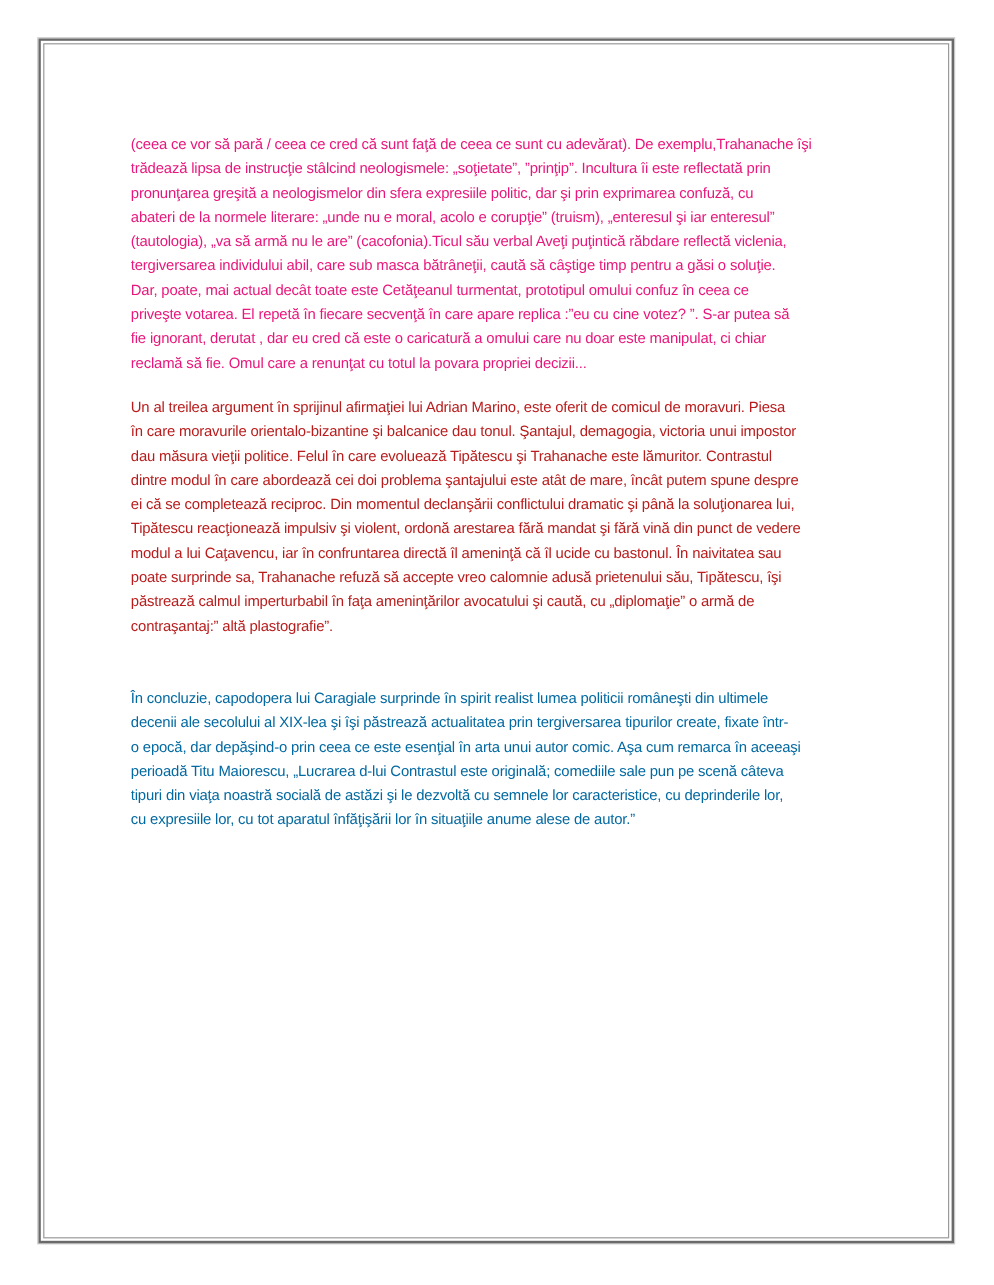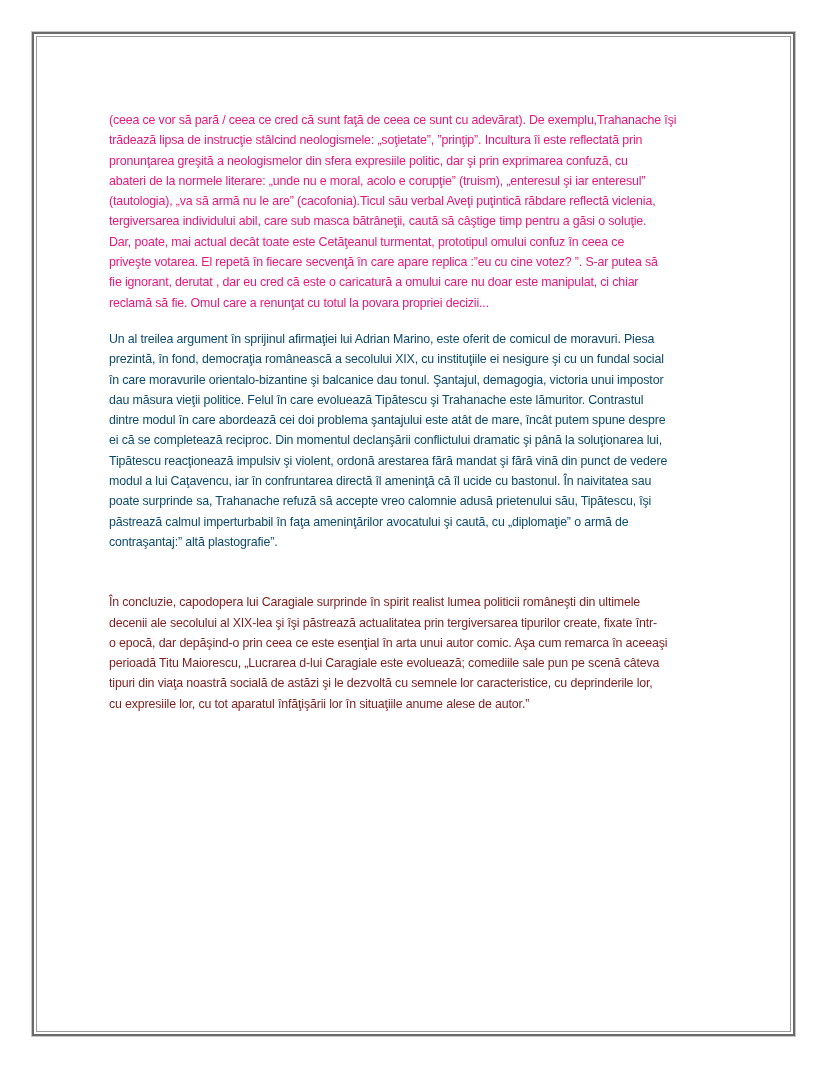--- a/index.html
+++ b/index.html
@@ -12,22 +12,22 @@
     content: ""; position: absolute; left: 2px; top: 2px; right: 2px; bottom: 2px;
     border: 1px solid #9a9a9a;
   }
   .content {
     position: absolute; left: 93px; top: 94px; width: 650px;
     font-family: "Liberation Sans", sans-serif; font-size: 12.4px; line-height: 20.3px;
     letter-spacing: -0.15px;
   }
   .para { margin: 16px; }
   .p1 { color: #e8177c; }
-  .p2 { color: #0c4a6e; }
-  .p3 { color: #7f1d1d; margin-top: 40px; }
+  .p2 { color: #b91c1c; }
+  .p3 { color: #0369a1; margin-top: 40px; }
 </style>
 </head>
 <body>
 
 <div class="page-border"></div>
 
 <div class="content">
   <div class="para p1">
     <div>(ceea ce vor să pară / ceea ce cred că sunt faţă de ceea ce sunt cu adevărat). De exemplu,Trahanache îşi</div>
     <div>trădează lipsa de instrucţie stâlcind neologismele: „soţietate”, ”prinţip”. Incultura îi este reflectată prin</div>
@@ -35,32 +35,31 @@
     <div>abateri de la normele literare: „unde nu e moral, acolo e corupţie” (truism), „enteresul şi iar enteresul”</div>
     <div>(tautologia), „va să armă nu le are” (cacofonia).Ticul său verbal Aveţi puţintică răbdare reflectă viclenia,</div>
     <div>tergiversarea individului abil, care sub masca bătrâneţii, caută să câştige timp pentru a găsi o soluţie.</div>
     <div>Dar, poate, mai actual decât toate este Cetăţeanul turmentat, prototipul omului confuz în ceea ce</div>
     <div>priveşte votarea. El repetă în fiecare secvenţă în care apare replica :”eu cu cine votez? ”. S-ar putea să</div>
     <div>fie ignorant, derutat , dar eu cred că este o caricatură a omului care nu doar este manipulat, ci chiar</div>
     <div>reclamă să fie. Omul care a renunţat cu totul la povara propriei decizii...</div>
   </div>
   <div class="para p2">
     <div>Un al treilea argument în sprijinul afirmaţiei lui Adrian Marino, este oferit de comicul de moravuri. Piesa</div>
-    <div>prezintă, în fond, democraţia românească a secolului XIX, cu instituţiile ei nesigure şi cu un fundal social</div>
     <div>în care moravurile orientalo-bizantine şi balcanice dau tonul. Şantajul, demagogia, victoria unui impostor</div>
     <div>dau măsura vieţii politice. Felul în care evoluează Tipătescu şi Trahanache este lămuritor. Contrastul</div>
     <div>dintre modul în care abordează cei doi problema şantajului este atât de mare, încât putem spune despre</div>
     <div>ei că se completează reciproc. Din momentul declanşării conflictului dramatic şi până la soluţionarea lui,</div>
     <div>Tipătescu reacţionează impulsiv şi violent, ordonă arestarea fără mandat şi fără vină din punct de vedere</div>
     <div>modul a lui Caţavencu, iar în confruntarea directă îl ameninţă că îl ucide cu bastonul. În naivitatea sau</div>
     <div>poate surprinde sa, Trahanache refuză să accepte vreo calomnie adusă prietenului său, Tipătescu, îşi</div>
     <div>păstrează calmul imperturbabil în faţa ameninţărilor avocatului şi caută, cu „diplomaţie” o armă de</div>
     <div>contraşantaj:” altă plastografie”.</div>
   </div>
   <div class="para p3">
     <div>În concluzie, capodopera lui Caragiale surprinde în spirit realist lumea politicii româneşti din ultimele</div>
     <div>decenii ale secolului al XIX-lea şi îşi păstrează actualitatea prin tergiversarea tipurilor create, fixate într-</div>
     <div>o epocă, dar depăşind-o prin ceea ce este esenţial în arta unui autor comic. Aşa cum remarca în aceeaşi</div>
-    <div>perioadă Titu Maiorescu, „Lucrarea d-lui Caragiale este evoluează; comediile sale pun pe scenă câteva</div>
+    <div>perioadă Titu Maiorescu, „Lucrarea d-lui Contrastul este originală; comediile sale pun pe scenă câteva</div>
     <div>tipuri din viaţa noastră socială de astăzi şi le dezvoltă cu semnele lor caracteristice, cu deprinderile lor,</div>
     <div>cu expresiile lor, cu tot aparatul înfăţişării lor în situaţiile anume alese de autor.”</div>
   </div>
 </div>
 
 </body></html>

